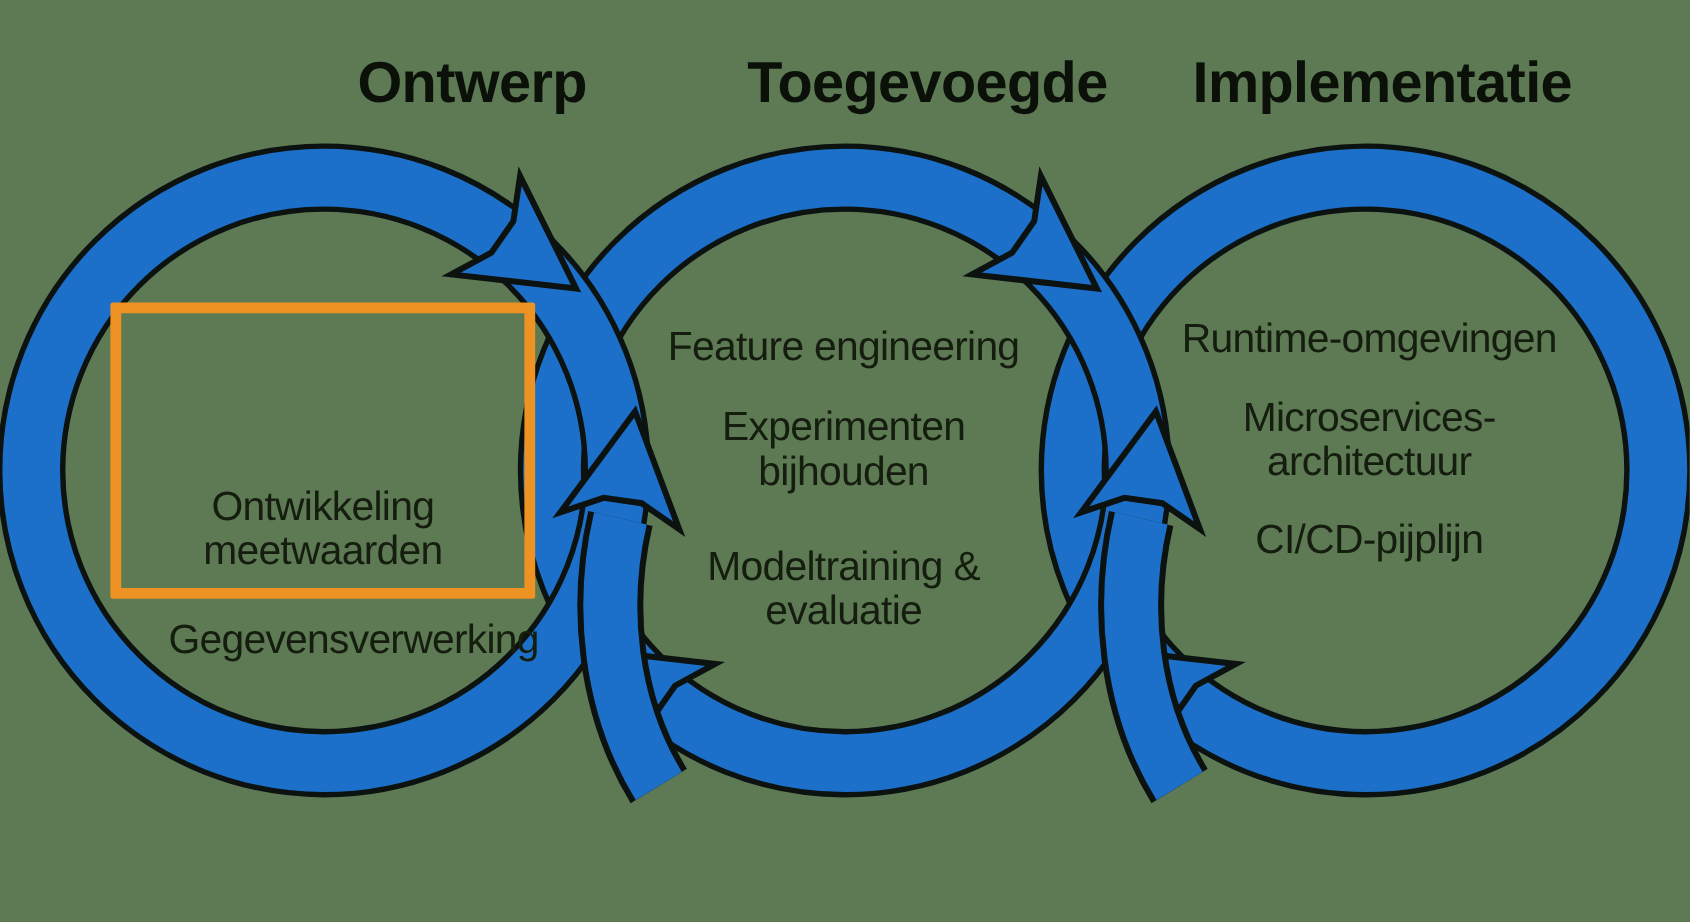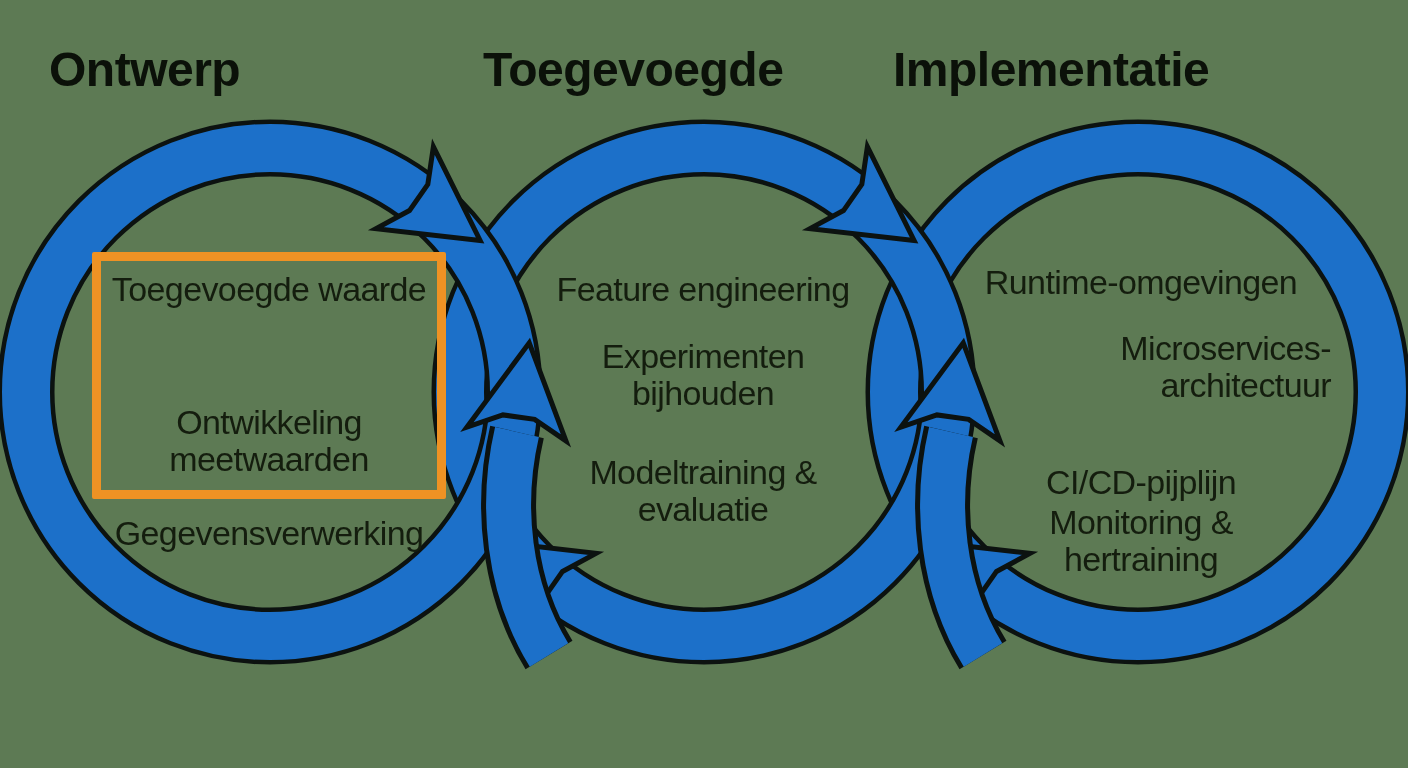--- a/index.html
+++ b/index.html
@@ -17,21 +17,21 @@
     color:var(--text);
   }
   #stage{position:absolute;inset:0;width:1408px;height:768px;}
   svg#cycles{position:absolute;left:0;top:0;}
   .arc-outline{fill:none;stroke:var(--outline);stroke-width:57;}
   .arc-fill{fill:none;stroke:var(--arrow-blue);stroke-width:48;}
   .swoosh-outline{fill:none;stroke:var(--outline);stroke-width:55;}
   .swoosh-fill{fill:none;stroke:var(--arrow-blue);stroke-width:45;}
   .head{fill:var(--arrow-blue);stroke:var(--outline);stroke-width:5;stroke-linejoin:miter;}
   .phase-title{
-    position:absolute;width:440px;text-align:left;
+    position:absolute;width:440px;text-align:right;
     font-size:48px;font-weight:700;letter-spacing:-0.5px;color:#0b1109;
   }
   .phase-item{
     position:absolute;text-align:center;white-space:pre-line;
     font-size:34px;line-height:37px;letter-spacing:-0.6px;color:var(--text);
   }
   .p1{left:89px;width:360px;}
   .p2{left:523px;width:360px;}
   .p3{left:951px;width:380px;}
   #highlight-box{
@@ -80,33 +80,30 @@
       <path class="swoosh-outline" d="M 983 655 C 942 588 934 505 951 432"></path>
       <path class="swoosh-fill" d="M 983 655 C 942 588 934 505 951 432"></path>
       <use href="#ah" class="head" transform="translate(951,430) rotate(-82)"></use>
     </g>
   </svg>
 
   <div id="highlight-box"></div>
 
   <div class="phase-title" style="left:49px;top:42px;">Ontwerp</div>
   <div class="phase-title" style="left:483px;top:42px;">Toegevoegde</div>
-  <div class="phase-title" style="left:893px;top:42px;">Implementatie</div>
+  <div class="phase-title" style="left:870px;top:42px;">Implementatie</div>
 
-  <div class="phase-item p1" style="top:271px;">Toegevoegde waarde</div>
   <div class="phase-item p1" style="top:404px;">Ontwikkeling
 meetwaarden</div>
-  <div class="phase-item p1" style="top:515px;">Gegevensverwerking</div>
+  <div class="phase-item p1" style="top:515px;text-align:right;">Gegevensverwerking</div>
 
   <div class="phase-item p2" style="top:271px;">Feature engineering</div>
   <div class="phase-item p2" style="top:338px;">Experimenten
 bijhouden</div>
   <div class="phase-item p2" style="top:454px;">Modeltraining &amp;
 evaluatie</div>
 
   <div class="phase-item p3" style="top:264px;">Runtime-omgevingen</div>
-  <div class="phase-item p3" style="top:330px;text-align:right;">Microservices-
+  <div class="phase-item p3" style="top:330px;">Microservices-
 architectuur</div>
-  <div class="phase-item p3" style="top:464px;">CI/CD-pijplijn</div>
-  <div class="phase-item p3" style="top:504px;">Monitoring &amp;
-hertraining</div>
+  <div class="phase-item p3" style="top:432px;">CI/CD-pijplijn</div>
 
 </div>
 
 </body></html>

